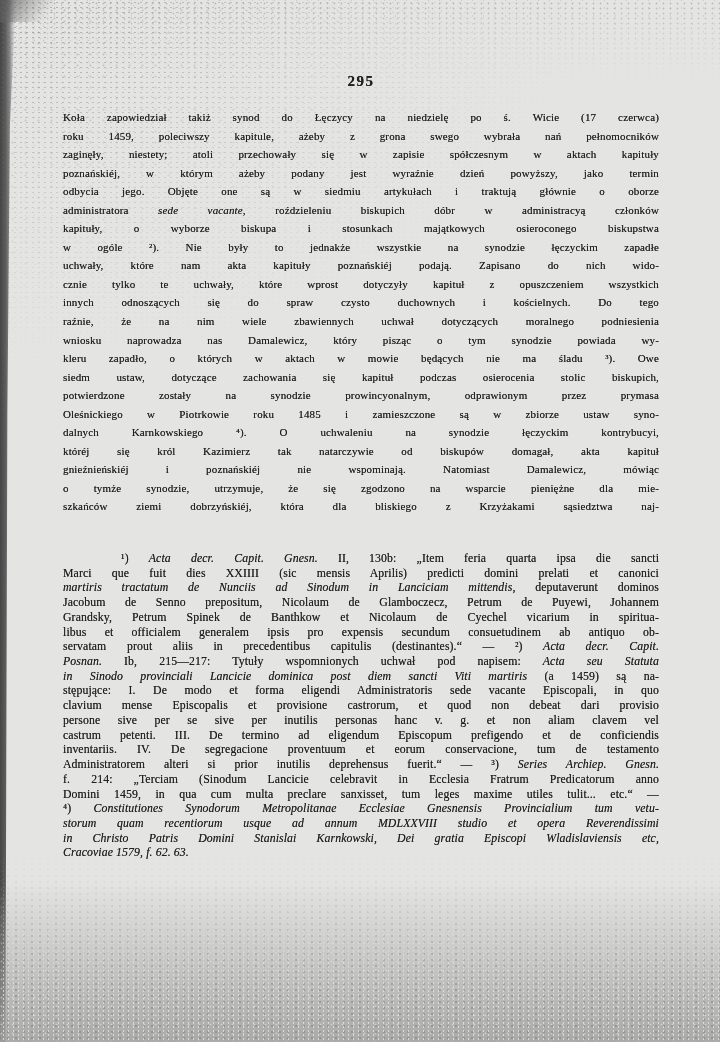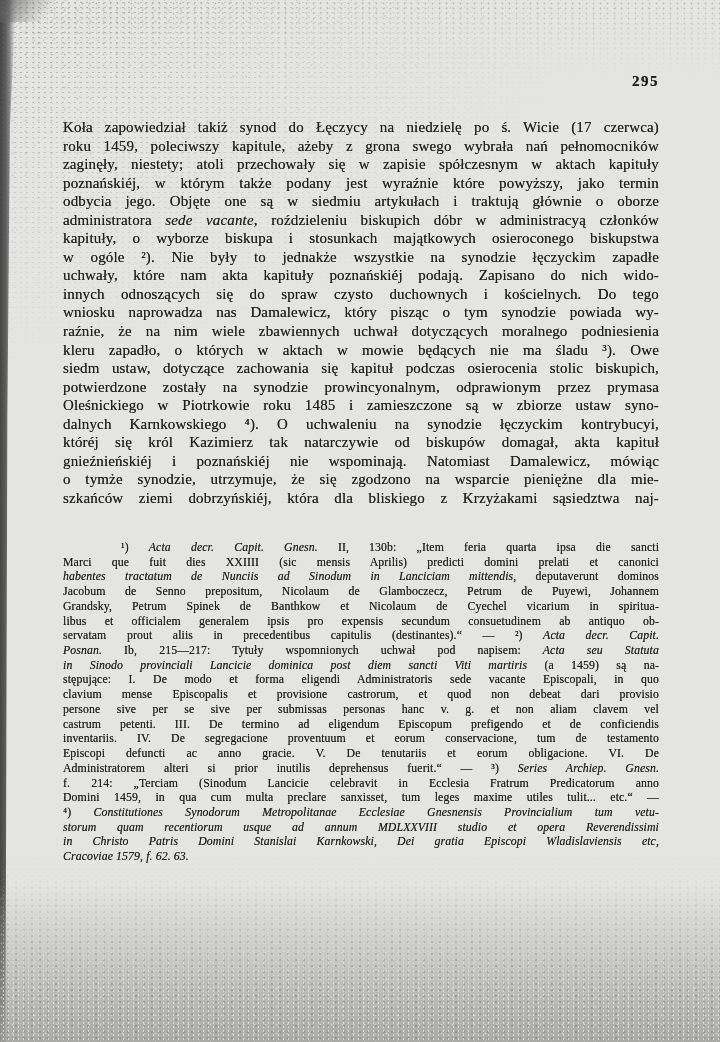--- a/index.html
+++ b/index.html
@@ -52,26 +52,26 @@
       radial-gradient(circle,rgba(230,230,228,.8) .7px,transparent 1px),
       radial-gradient(circle,rgba(120,120,120,.5) .7px,transparent 1px),
       radial-gradient(circle,rgba(235,235,233,.6) .8px,transparent 1.1px);
     background-size:5px 4px,8px 6px,11px 9px;
     background-position:1px 1px,4px 3px,7px 6px;
     -webkit-mask-image:linear-gradient(to top,rgba(0,0,0,.95) 25%,rgba(0,0,0,.45) 60%,transparent);
     mask-image:linear-gradient(to top,rgba(0,0,0,.95) 25%,rgba(0,0,0,.45) 60%,transparent);
   }
   .page-number{
     position:absolute;top:73px;left:63px;width:596px;
-    text-align:right;font-size:15px;font-weight:bold;letter-spacing:1.5px;
+    text-align:center;font-size:15px;font-weight:bold;letter-spacing:1.5px;
     text-shadow:0 0 .6px rgba(25,25,25,.8);
   }
   .main-text{
-    position:absolute;left:63px;top:118px;width:596px;
-    font-size:15px;line-height:18.55px;letter-spacing:.15px;
+    position:absolute;left:63px;top:108px;width:596px;
+    font-size:11px;line-height:18.55px;letter-spacing:.15px;
     text-shadow:0 0 .55px rgba(30,30,30,.75);
   }
   .footnotes{
     position:absolute;left:63px;top:540px;width:596px;
     font-size:11.8px;line-height:14.72px;letter-spacing:.1px;
     text-shadow:0 0 .5px rgba(30,30,30,.7);
   }
   .tline{
     text-align:justify;
     text-align-last:justify;
@@ -87,56 +87,56 @@
 <div class="corner-shade"></div>
 <div class="noise-top"></div>
 <div class="noise-top-band"></div>
 
 <div class="page-number">295</div>
 
 <div class="main-text">
     <div class="tline"><span>Koła zapowiedział takiż synod do Łęczycy na niedzielę po ś. Wicie (17 czerwca)</span></div>
     <div class="tline"><span>roku 1459, poleciwszy kapitule, ażeby z grona swego wybrała nań pełnomocników</span></div>
     <div class="tline"><span>zaginęły, niestety; atoli przechowały się w zapisie spółczesnym w aktach kapituły</span></div>
-    <div class="tline"><span>poznańskiéj, w którym także podany jest wyraźnie które powyższy, jako termin</span></div>
+    <div class="tline"><span>poznańskiéj, w którym ażeby podany jest wyraźnie dzień powyższy, jako termin</span></div>
     <div class="tline"><span>odbycia jego. Objęte one są w siedmiu artykułach i traktują głównie o oborze</span></div>
     <div class="tline"><span>administratora </span><span class="it">sede vacante</span><span>, roździeleniu biskupich dóbr w administracyą członków</span></div>
     <div class="tline"><span>kapituły, o wyborze biskupa i stosunkach majątkowych osieroconego biskupstwa</span></div>
     <div class="tline"><span>w ogóle ²). Nie były to jednakże wszystkie na synodzie łęczyckim zapadłe</span></div>
     <div class="tline"><span>uchwały, które nam akta kapituły poznańskiéj podają. Zapisano do nich wido-</span></div>
+    <div class="tline"><span>cznie tylko te uchwały, które wprost dotyczyły kapituł z opuszczeniem wszystkich</span></div>
     <div class="tline"><span>innych odnoszących się do spraw czysto duchownych i kościelnych. Do tego</span></div>
+    <div class="tline"><span>raźnie, że na nim wiele zbawiennych uchwał dotyczących moralnego podniesienia</span></div>
     <div class="tline"><span>wniosku naprowadza nas Damalewicz, który pisząc o tym synodzie powiada wy-</span></div>
-    <div class="tline"><span>raźnie, że na nim wiele zbawiennych uchwał dotyczących moralnego podniesienia</span></div>
     <div class="tline"><span>kleru zapadło, o których w aktach w mowie będących nie ma śladu ³). Owe</span></div>
     <div class="tline"><span>siedm ustaw, dotyczące zachowania się kapituł podczas osierocenia stolic biskupich,</span></div>
     <div class="tline"><span>potwierdzone zostały na synodzie prowincyonalnym, odprawionym przez prymasa</span></div>
     <div class="tline"><span>Oleśnickiego w Piotrkowie roku 1485 i zamieszczone są w zbiorze ustaw syno-</span></div>
     <div class="tline"><span>dalnych Karnkowskiego ⁴). O uchwaleniu na synodzie łęczyckim kontrybucyi,</span></div>
     <div class="tline"><span>któréj się król Kazimierz tak natarczywie od biskupów domagał, akta kapituł</span></div>
     <div class="tline"><span>gnieźnieńskiéj i poznańskiéj nie wspominają. Natomiast Damalewicz, mówiąc</span></div>
     <div class="tline"><span>o tymże synodzie, utrzymuje, że się zgodzono na wsparcie pieniężne dla mie-</span></div>
     <div class="tline"><span>szkańców ziemi dobrzyńskiéj, która dla bliskiego z Krzyżakami sąsiedztwa naj-</span></div>
   </div>
 
 <div class="footnotes">
-    <div class="tline" style="padding-left: 58px;"><span>¹) </span><span class="it">Acta decr. Capit. Gnesn.</span><span> II, 130b: „Item feria quarta ipsa die sancti</span></div>
+    <div class="tline" style="padding-left: 58px; margin-top: 11px;"><span>¹) </span><span class="it">Acta decr. Capit. Gnesn.</span><span> II, 130b: „Item feria quarta ipsa die sancti</span></div>
     <div class="tline"><span>Marci que fuit dies XXIIII (sic mensis Aprilis) predicti domini prelati et canonici</span></div>
-    <div class="tline"><span class="it">habentes tractatum de Nunciis ad Sinodum in Lanciciam mittendis</span><span>, deputaverunt dominos</span></div>
+    <div class="tline"><span class="it">martiris tractatum de Nunciis ad Sinodum in Lanciciam mittendis</span><span>, deputaverunt dominos</span></div>
     <div class="tline"><span>Jacobum de Senno prepositum, Nicolaum de Glamboczecz, Petrum de Puyewi, Johannem</span></div>
     <div class="tline"><span>Grandsky, Petrum Spinek de Banthkow et Nicolaum de Cyechel vicarium in spiritua-</span></div>
     <div class="tline"><span>libus et officialem generalem ipsis pro expensis secundum consuetudinem ab antiquo ob-</span></div>
     <div class="tline"><span>servatam prout aliis in precedentibus capitulis (destinantes).“ — ²) </span><span class="it">Acta decr. Capit.</span></div>
     <div class="tline"><span class="it">Posnan.</span><span> Ib, 215—217: Tytuły wspomnionych uchwał pod napisem: </span><span class="it">Acta seu Statuta</span></div>
     <div class="tline"><span class="it">in Sinodo provinciali Lancicie dominica post diem sancti Viti martiris</span><span> (a 1459) są na-</span></div>
     <div class="tline"><span>stępujące: I. De modo et forma eligendi Administratoris sede vacante Episcopali, in quo</span></div>
     <div class="tline"><span>clavium mense Episcopalis et provisione castrorum, et quod non debeat dari provisio</span></div>
-    <div class="tline"><span>persone sive per se sive per submissas personas hanc v. g. et non aliam clavem vel</span></div>
+    <div class="tline"><span>persone sive per se sive per inutilis personas hanc v. g. et non aliam clavem vel</span></div>
     <div class="tline"><span>castrum petenti. III. De termino ad eligendum Episcopum prefigendo et de conficiendis</span></div>
     <div class="tline"><span>inventariis. IV. De segregacione proventuum et eorum conservacione, tum de testamento</span></div>
-    <div class="tline"><span>Episcopi defuncti ac anno gracie. V. De tenutariis et eorum obligacione. VI. De</span></div>
     <div class="tline"><span>Administratorem alteri si prior inutilis deprehensus fuerit.“ — ³) </span><span class="it">Series Archiep. Gnesn.</span></div>
     <div class="tline"><span>f. 214: „Terciam (Sinodum Lancicie celebravit in Ecclesia Fratrum Predicatorum anno</span></div>
     <div class="tline"><span>Domini 1459, in qua cum multa preclare sanxisset, tum leges maxime utiles tulit... etc.“ —</span></div>
     <div class="tline"><span>⁴) </span><span class="it">Constitutiones Synodorum Metropolitanae Ecclesiae Gnesnensis Provincialium tum vetu-</span></div>
     <div class="tline"><span class="it">storum quam recentiorum usque ad annum MDLXXVIII studio et opera Reverendissimi</span></div>
     <div class="tline"><span class="it">in Christo Patris Domini Stanislai Karnkowski, Dei gratia Episcopi Wladislaviensis etc,</span></div>
     <div class="tline no-just"><span class="it">Cracoviae 1579, f. 62. 63.</span></div>
   </div>
 
 <div class="bottom-shade"></div>

